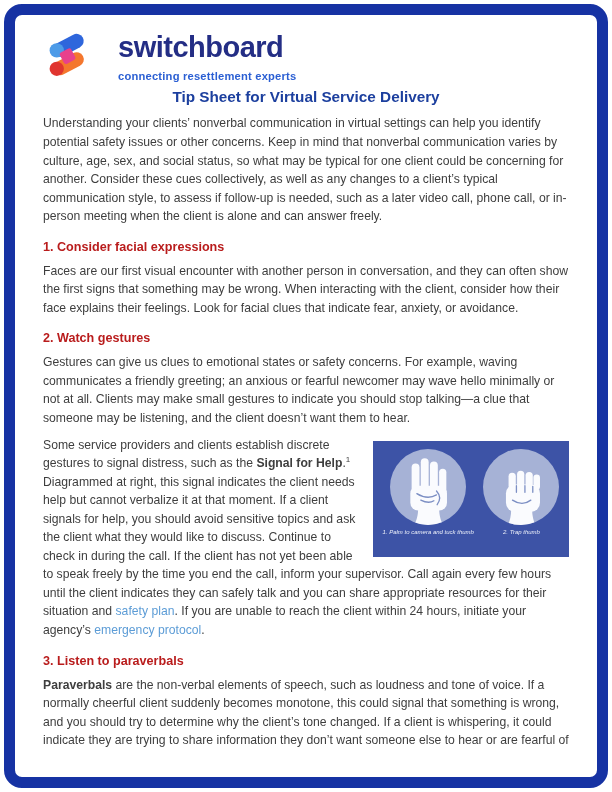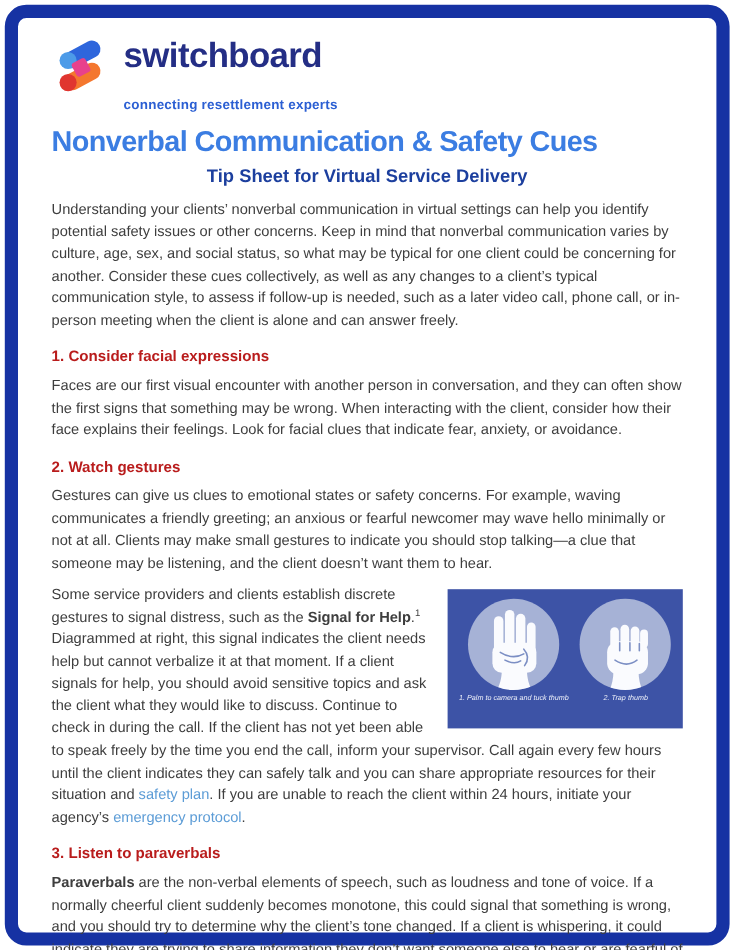--- a/index.html
+++ b/index.html
@@ -12,29 +12,29 @@
   }
   .frame {
     position: absolute;
     inset: 4px;
     background: #ffffff;
     border: 11px solid #1632A3;
     border-radius: 18px;
     padding: 14px 28px 0 28px;
   }
   
-  .logo { display: flex; align-items: flex-start; gap: 11px; margin: 2px 0 0 2px; }
+  .logo { display: flex; align-items: flex-start; gap: 26px; margin: 2px 0 0 2px; }
   .logo-icon { width: 47px; height: 47px; flex: 0 0 auto; }
   .brand {
     font-size: 29px; font-weight: bold; color: #242E85;
     letter-spacing: -0.5px; line-height: 1.05; margin-top: 1px;
   }
   .tagline {
     font-size: 11.2px; color: #2B5FD3; letter-spacing: 0.2px;
-    margin-top: 20px; font-weight: bold;
+    margin-top: 8px; font-weight: bold;
   }
   
   .title {
     margin: 11px 0 0 0; font-size: 24px; font-weight: bold;
     color: #3B7DE2; letter-spacing: -0.5px; white-space: nowrap; line-height: 1.15;
   }
   .subtitle {
     margin: 6px 0 0 0; font-size: 15.3px; font-weight: bold; color: #1C3F9E; text-align: center;
   }
   .sec-heading {
@@ -77,21 +77,20 @@
       <rect x="7" y="25" width="32" height="14" rx="7" fill="#F4772E" transform="rotate(-28 23 32)"></rect>
       <circle cx="11.5" cy="37" r="7" fill="#E0352F"></circle>
       <rect x="16" y="18.5" width="12.5" height="12.5" rx="2.5" fill="#E8418C" transform="rotate(-28 22 25)"></rect>
     </svg>
     <div>
       <div class="brand">switchboard</div>
       <div class="tagline">connecting resettlement experts</div>
     </div>
   </div>
 
-  <h1 class="title">Nonverbal Communication &amp; Safety Cues</h1>
   <h2 class="subtitle">Tip Sheet for Virtual Service Delivery</h2>
 
   <p class="body">Understanding your clients’ nonverbal communication in virtual settings can help you identify potential safety issues or other concerns. Keep in mind that nonverbal communication varies by culture, age, sex, and social status, so what may be typical for one client could be concerning for another. Consider these cues collectively, as well as any changes to a client’s typical communication style, to assess if follow-up is needed, such as a later video call, phone call, or in-person meeting when the client is alone and can answer freely.</p>
 
   <h3 class="sec-heading">1. Consider facial expressions</h3>
   <p class="body">Faces are our first visual encounter with another person in conversation, and they can often show the first signs that something may be wrong. When interacting with the client, consider how their face explains their feelings. Look for facial clues that indicate fear, anxiety, or avoidance.</p>
 
   <h3 class="sec-heading">2. Watch gestures</h3>
   <p class="body">Gestures can give us clues to emotional states or safety concerns. For example, waving communicates a friendly greeting; an anxious or fearful newcomer may wave hello minimally or not at all. Clients may make small gestures to indicate you should stop talking—a clue that someone may be listening, and the client doesn’t want them to hear.</p>
 

